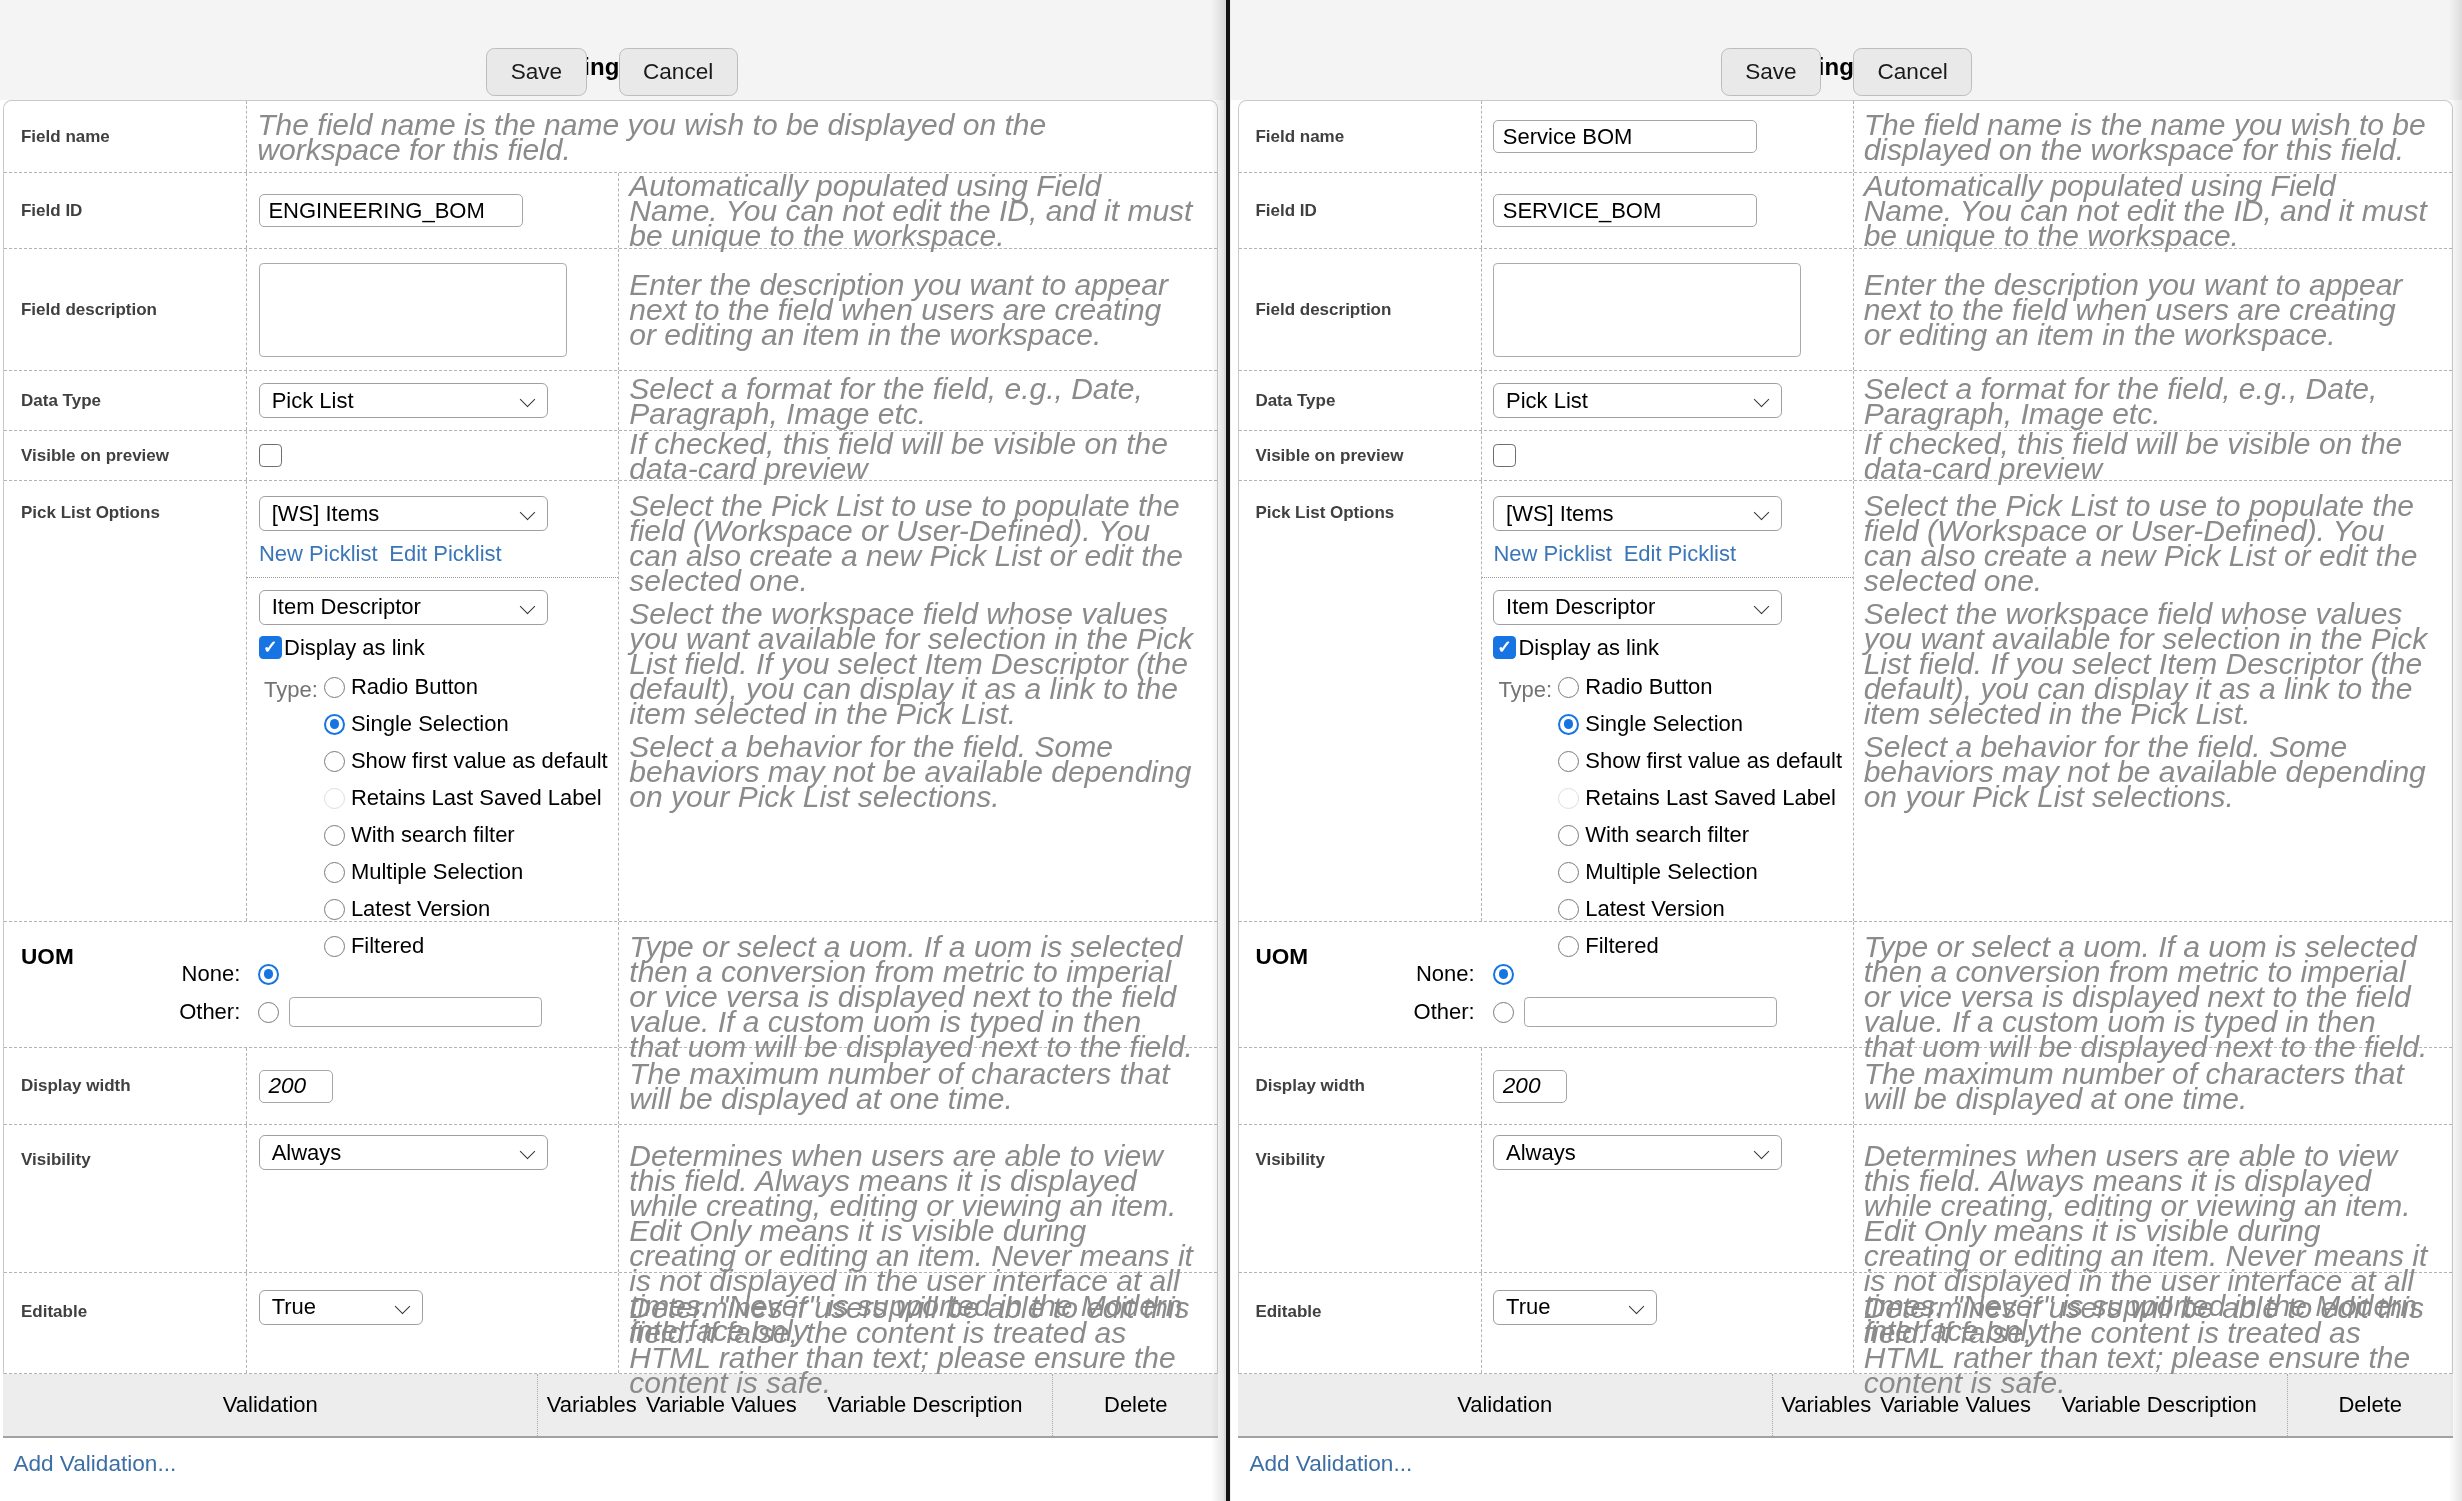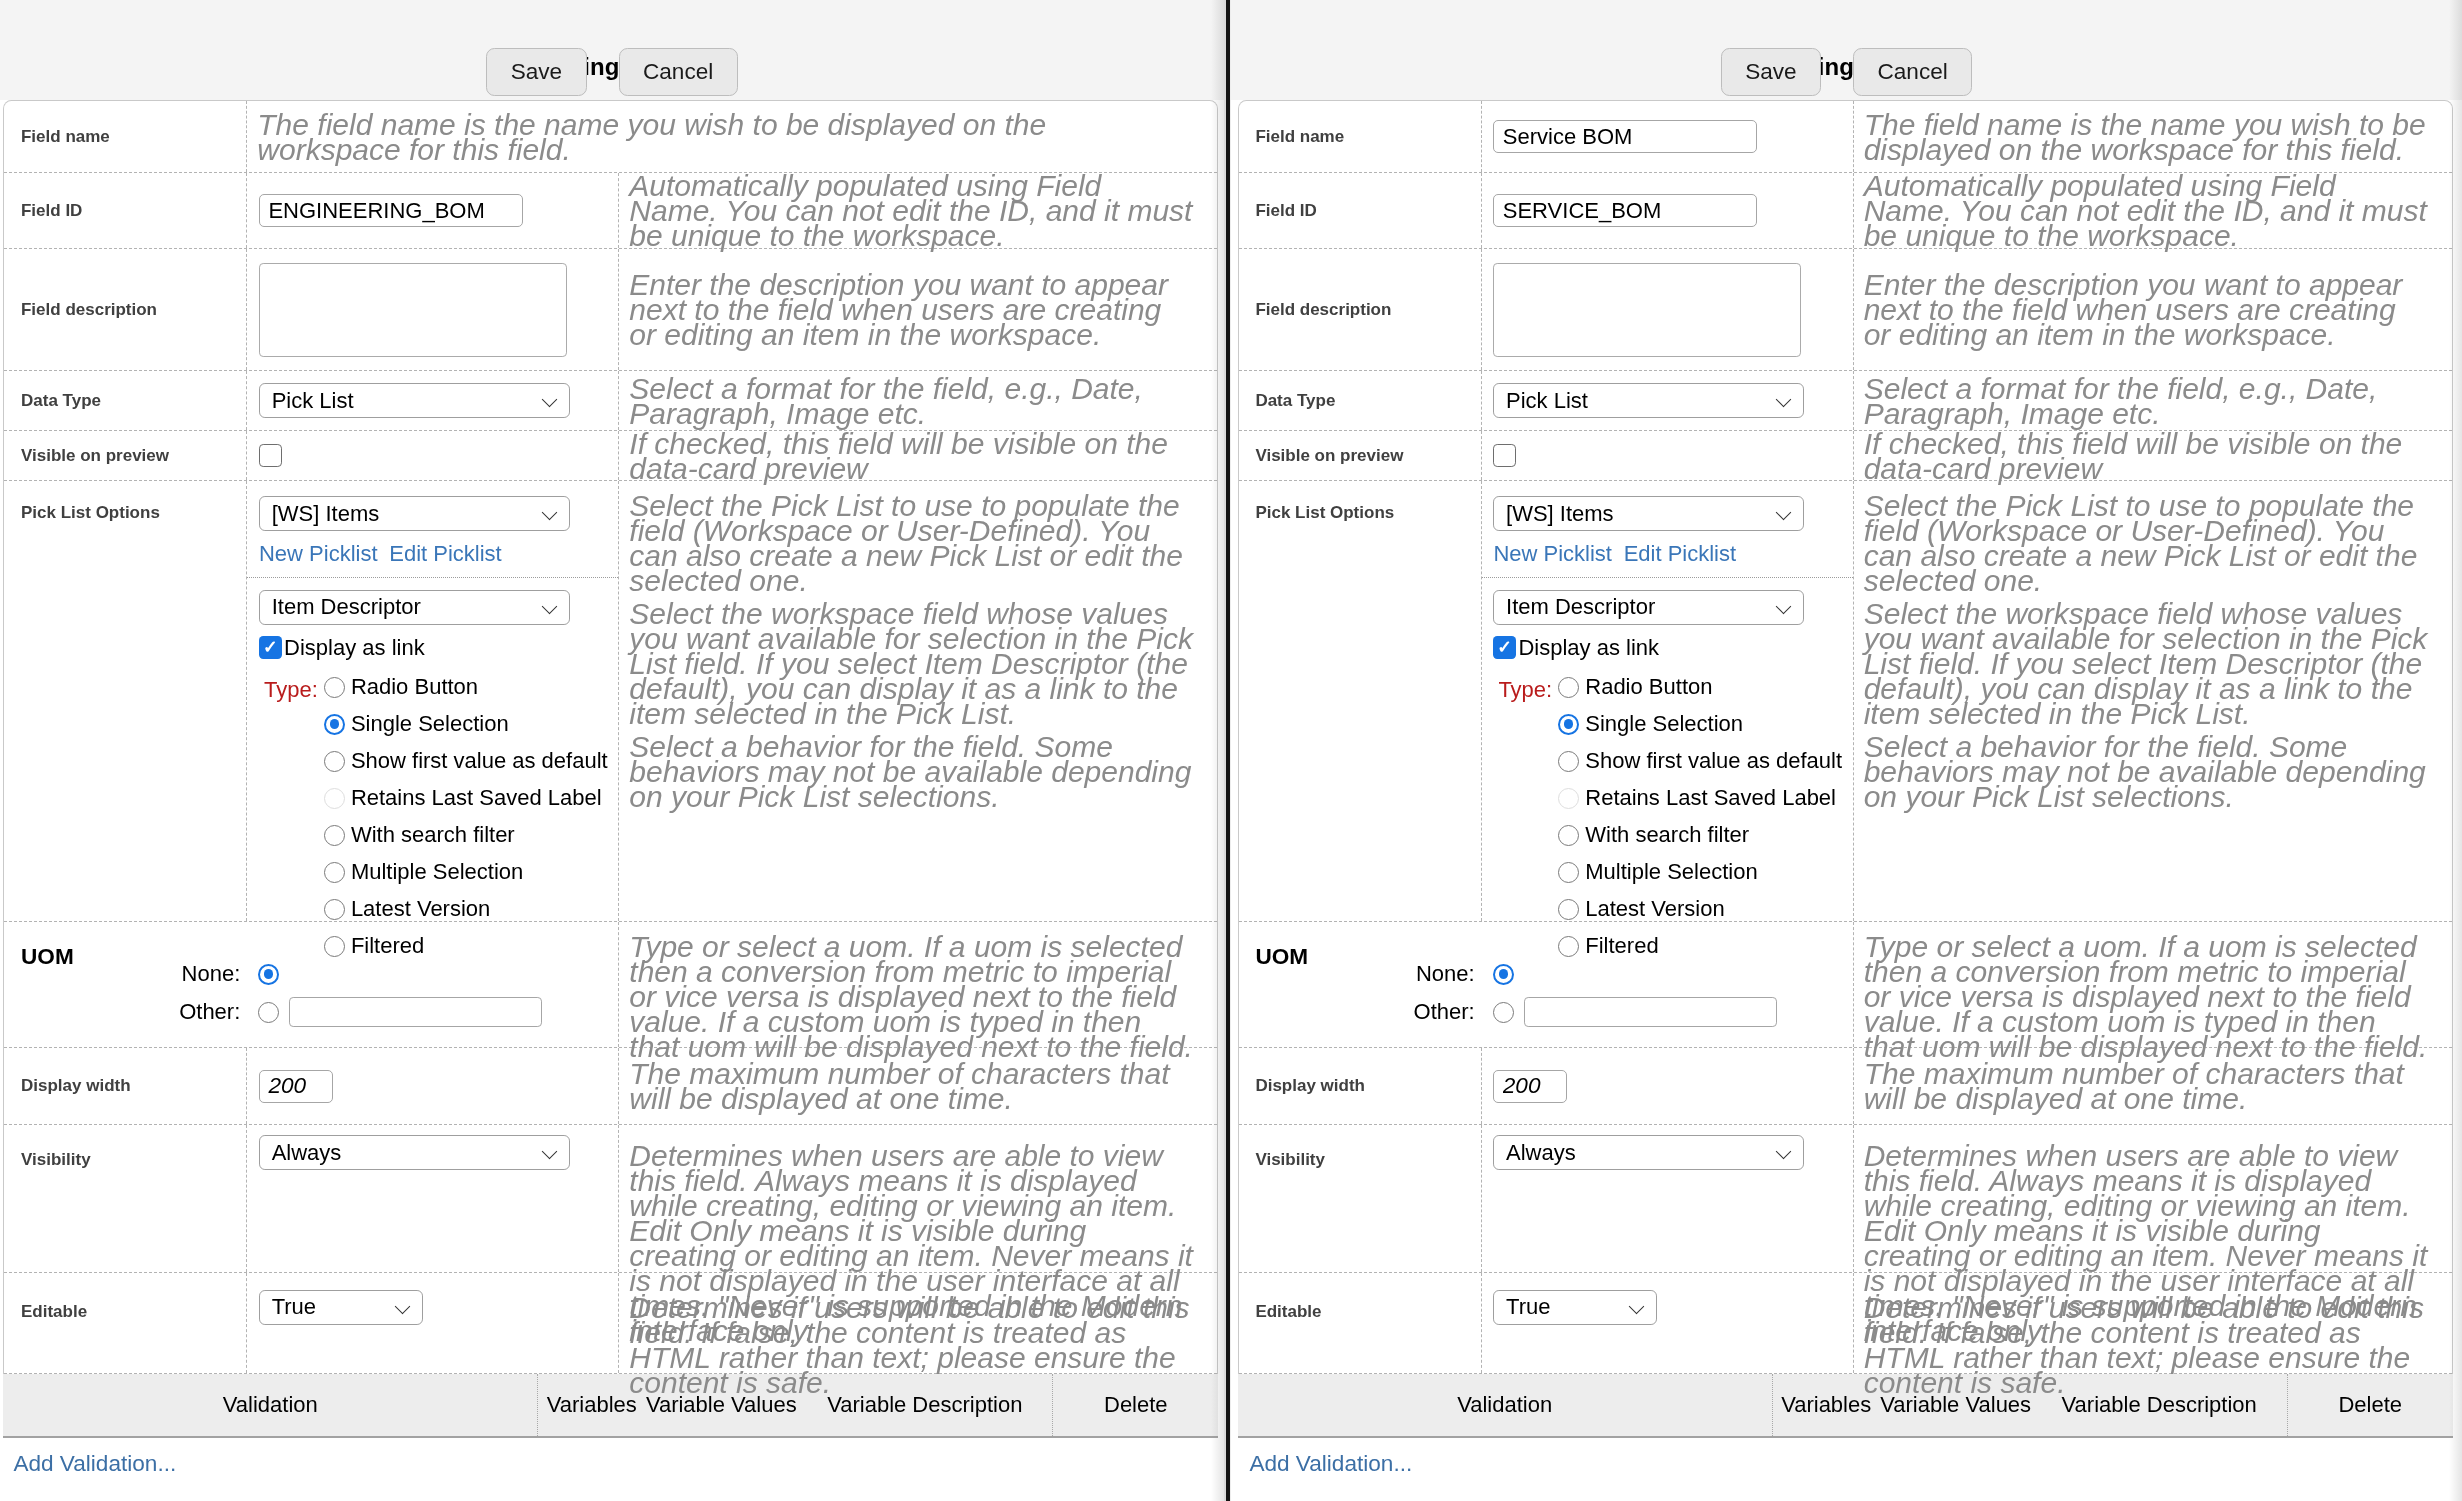--- a/index.html
+++ b/index.html
@@ -43,41 +43,41 @@
   .ti{height:33px;border:1.7px solid #a6a6a6;border-radius:5px;font-size:22px;font-family:inherit;
     padding:0 8.4px;color:#000;box-sizing:border-box;background:#fff;}
   .w316{width:264px}
   .ta{width:308px;height:94px;border:1.7px solid #ababab;border-radius:4.2px;resize:none;
     box-sizing:border-box;background:#fff;font-family:inherit;font-size:22px;}
   .dw{width:74px;font-size:22.6px;font-style:italic;}
   .uomti{width:253px;height:30px;border-radius:4.2px;margin-left:10px;}
 
   .sel{position:relative;height:35px;border:1.7px solid #9f9f9f;border-radius:5.9px;background:#fff;
     display:flex;align-items:center;padding:0 39px 0 11.7px;font-size:22px;color:#000;box-sizing:border-box;}
-  .w372{width:311px}.w196{width:164px}
+  .w372{width:289px}.w196{width:164px}
   .chev{position:absolute;right:14.2px;top:10px;width:10px;height:10px;
     border-right:1.7px solid #333;border-bottom:1.7px solid #333;transform:rotate(45deg);}
 
   .cbx{width:22.6px;height:22.6px;border:1.7px solid #6e6e6e;border-radius:4.2px;background:#fff;
     box-sizing:border-box;display:inline-flex;align-items:center;justify-content:center;flex:0 0 auto;}
   .cbx.on{border:none;background:#1674e3;color:#fff;font-size:17.6px;font-weight:bold;}
 
   .radio{width:21px;height:21px;border:1.7px solid #7a7a7a;border-radius:50%;background:#fff;
     box-sizing:border-box;display:inline-block;position:relative;flex:0 0 auto;}
   .radio.on{border:2.5px solid #1674e3;}
   .radio.on::after{content:"";position:absolute;left:50%;top:50%;width:9.2px;height:9.2px;
     margin:-4.6px 0 0 -4.6px;border-radius:50%;background:#1674e3;}
   .radio.disabled{border-color:#dedede;}
 
   .pl-links{margin-top:10px;font-size:22px;}
   .pl-links a{color:#3a76b8;text-decoration:none;margin-right:11.7px;cursor:pointer;}
   .subsep{border-top:1.7px dotted #9c9c9c;margin:10px 0 11.7px -11.7px;}
   .cbline{display:flex;align-items:center;margin-top:10px;font-size:22px;gap:2.5px;color:#000;}
   .type-row{display:flex;margin-top:13.4px;}
-  .type-label{font-size:22px;color:#b91c1c;width:60px;margin-left:5px;padding-top:3.3px;flex:0 0 auto;}
+  .type-label{font-size:22px;color:#737373;width:60px;margin-left:5px;padding-top:3.3px;flex:0 0 auto;}
   .type-opts{display:flex;flex-direction:column;gap:11px;}
   .opt{display:flex;align-items:center;gap:5.9px;font-size:22px;color:#000;}
 
   .uleft{flex:0 0 615px;box-sizing:border-box;border-right:1.7px dashed #b3b3b3;position:relative;}
   .uleft .ulabel{padding:22px 0 0 16.7px;font-weight:bold;font-size:22.6px;color:#000;}
   .uom-grid{position:absolute;left:0;top:33px;display:flex;flex-direction:column;}
   .uom-line{display:flex;align-items:center;height:38px;}
   .ulab{width:254px;text-align:right;font-size:22px;color:#000;padding-right:18px;box-sizing:border-box;}
   .r7 .fd{padding-top:11.7px;}
 

